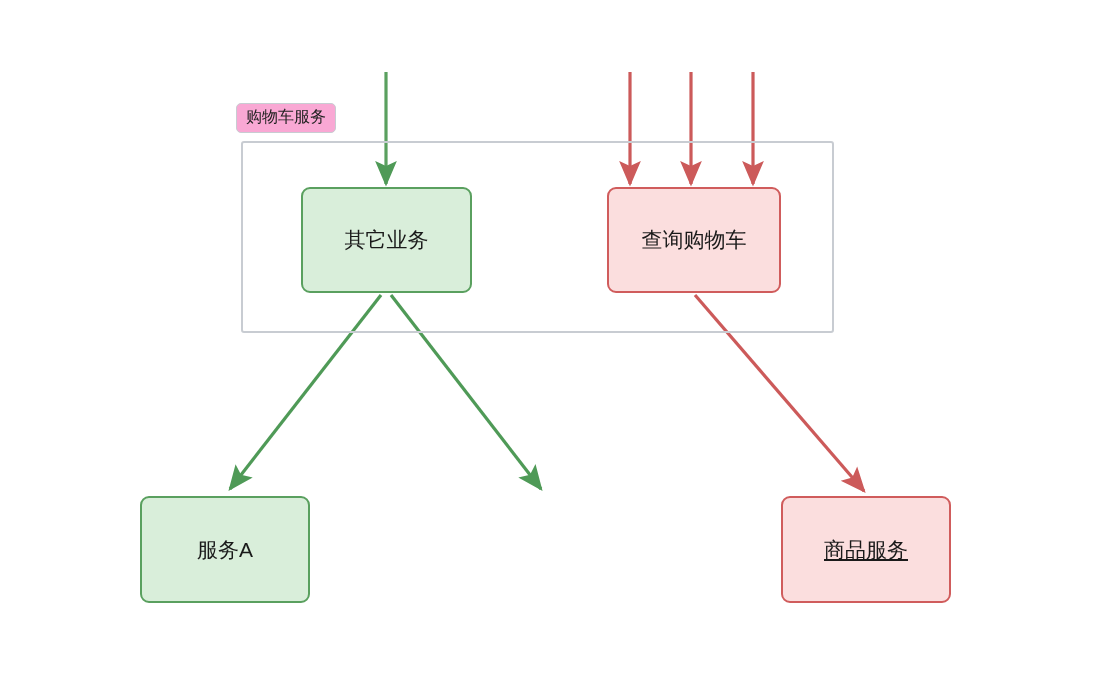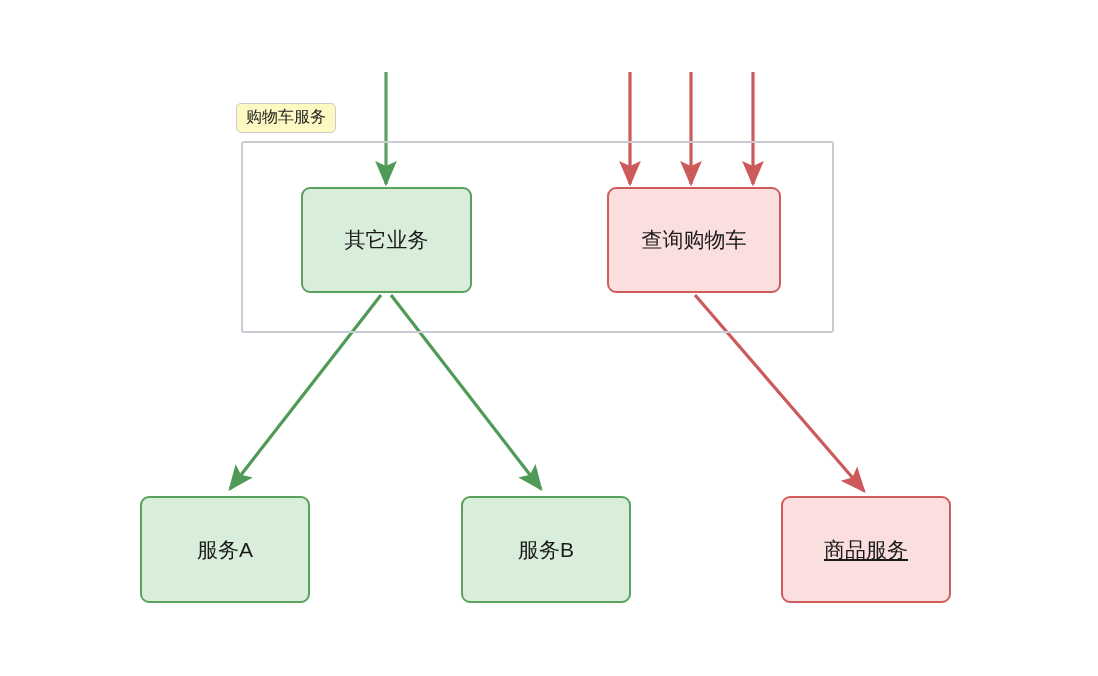--- a/index.html
+++ b/index.html
@@ -33,21 +33,21 @@
     border: 2px solid #c8ccd2;
     border-radius: 3px;
     box-sizing: border-box;
     background: transparent;
   }
   .group-label {
     position: absolute;
     left: 236px;
     top: 103px;
     padding: 3px 9px 5px 9px;
-    background: #fef9c3;
+    background: #f9a8d4;
     border: 1px solid #c8ccd2;
     border-radius: 5px;
     font-size: 16px;
     line-height: 20px;
     color: #222222;
     white-space: nowrap;
     text-align: right;
   }
   .node {
     position: absolute;
@@ -115,21 +115,18 @@
   </div>
 
   <div class="node red" id="node-query-cart">
     <span class="node-line">查询购物车</span>
   </div>
 
   <div class="node green" id="node-service-a">
     <span class="node-line">服务A</span>
   </div>
 
-  <div class="node green" id="node-service-b">
-    <span class="node-line">服务B</span>
-  </div>
 
   <div class="node red" id="node-product-svc">
     <span class="node-line">商品服务</span>
   </div>
 
 </div>
 
 </body></html>

